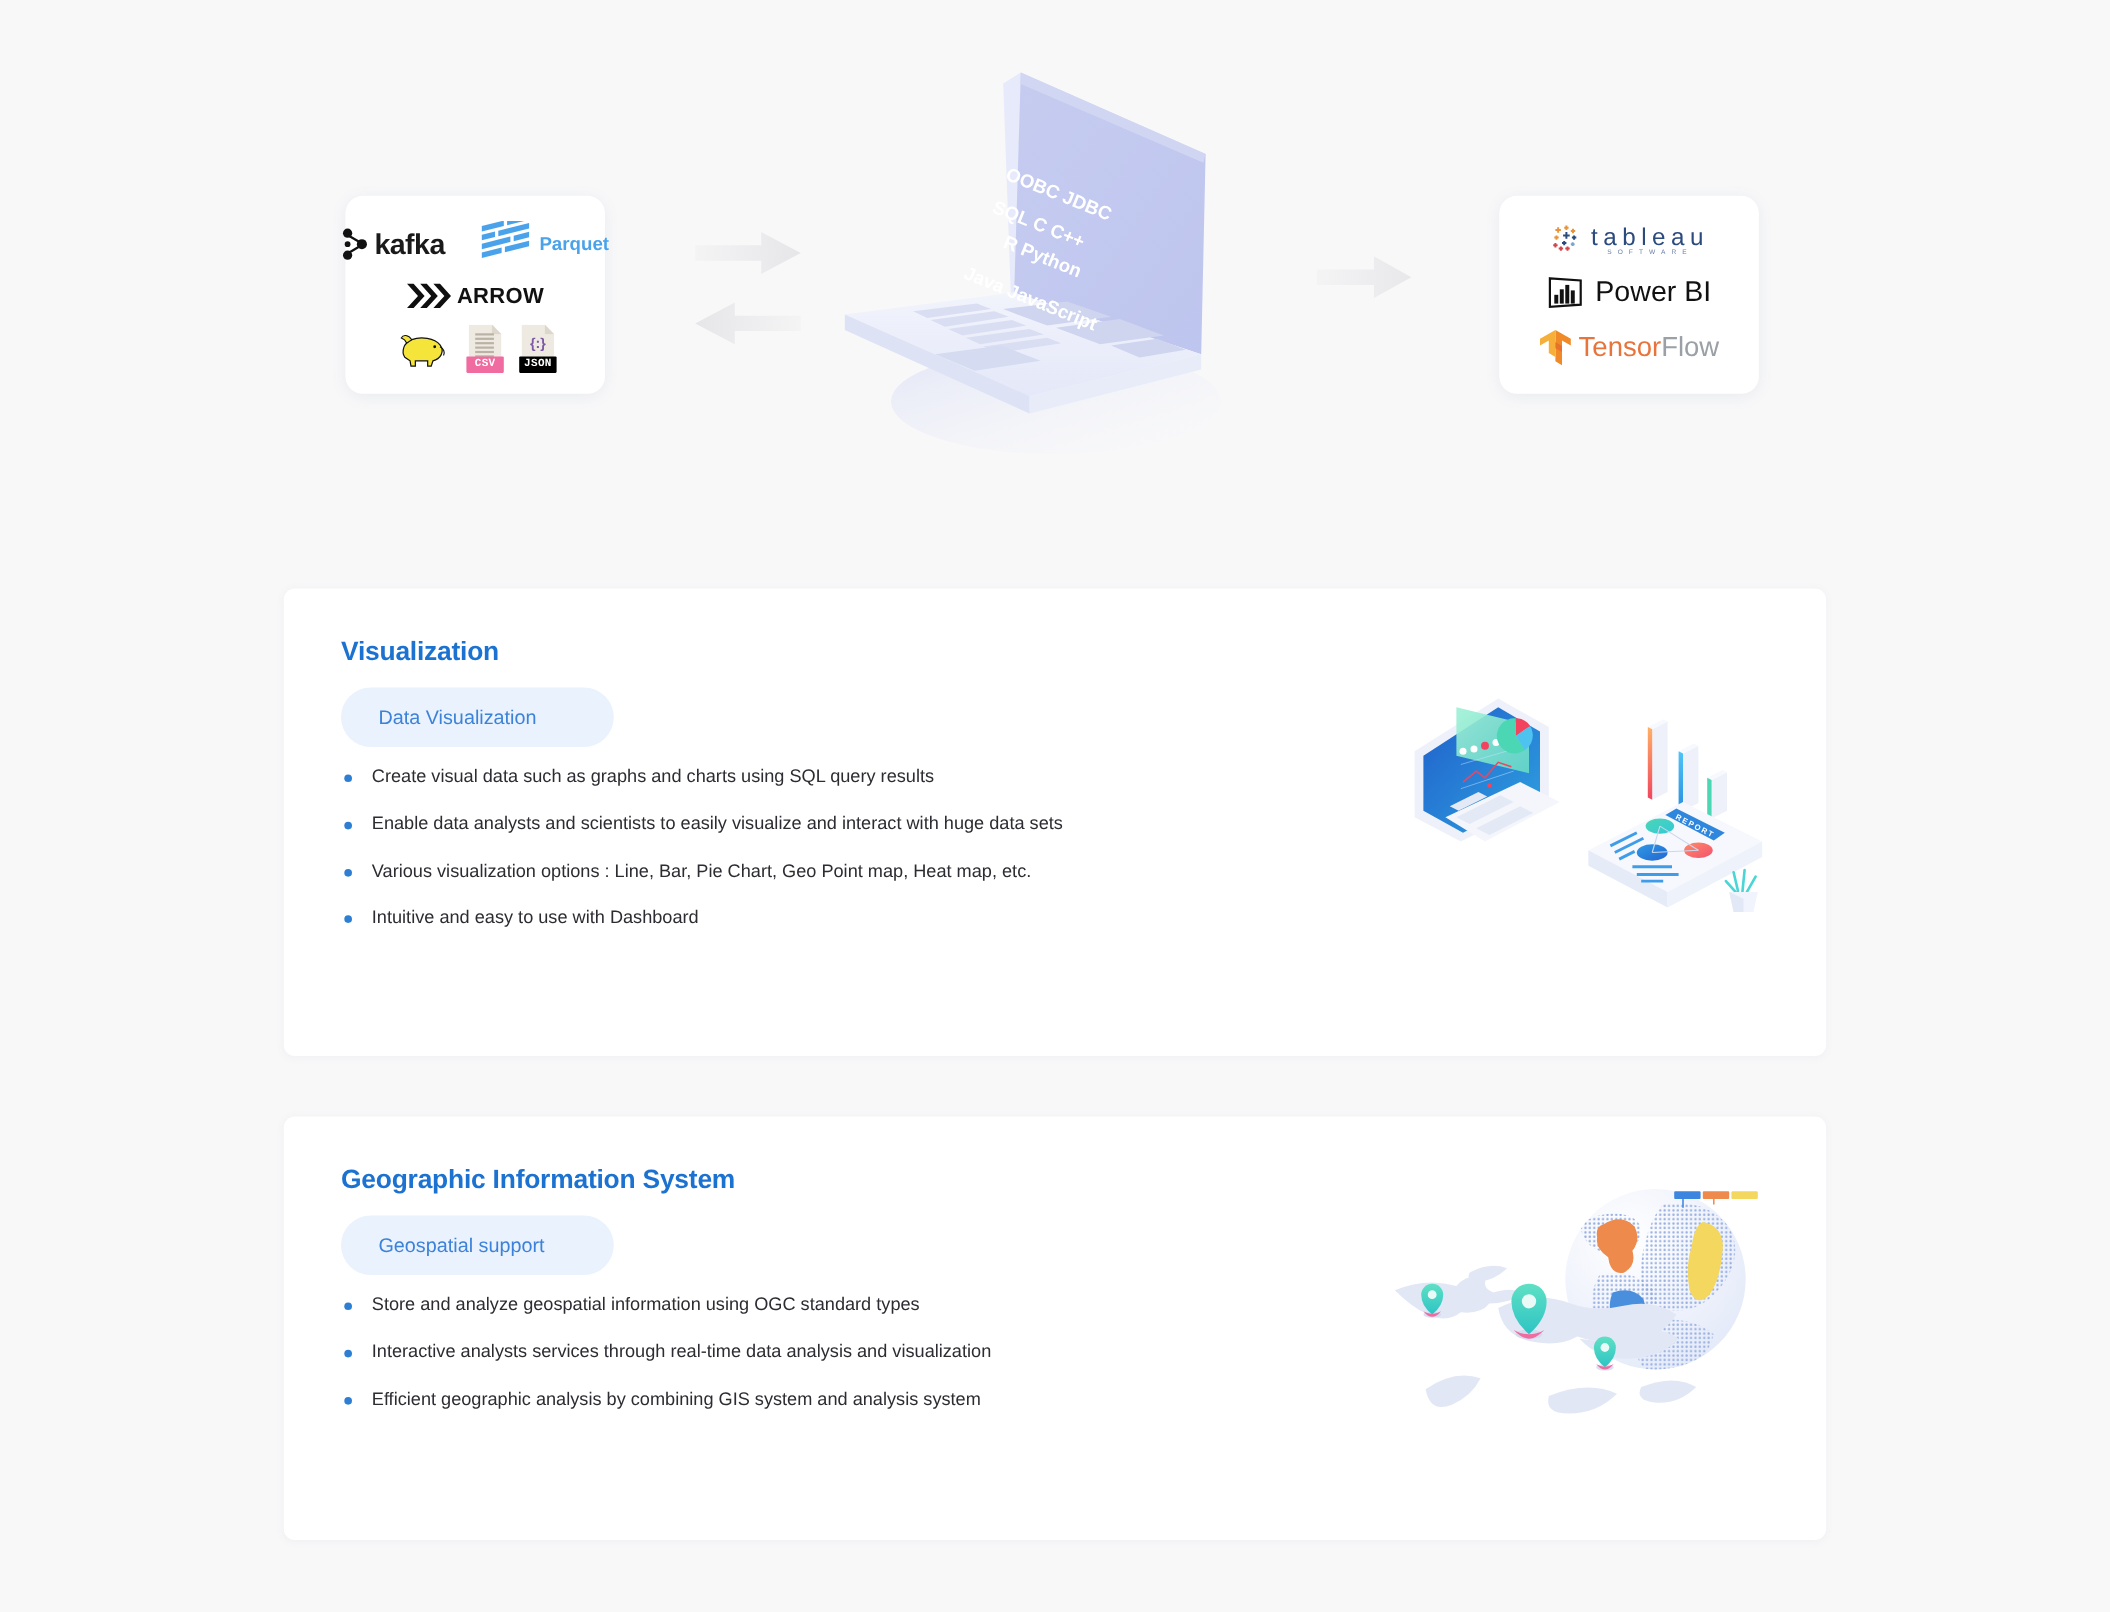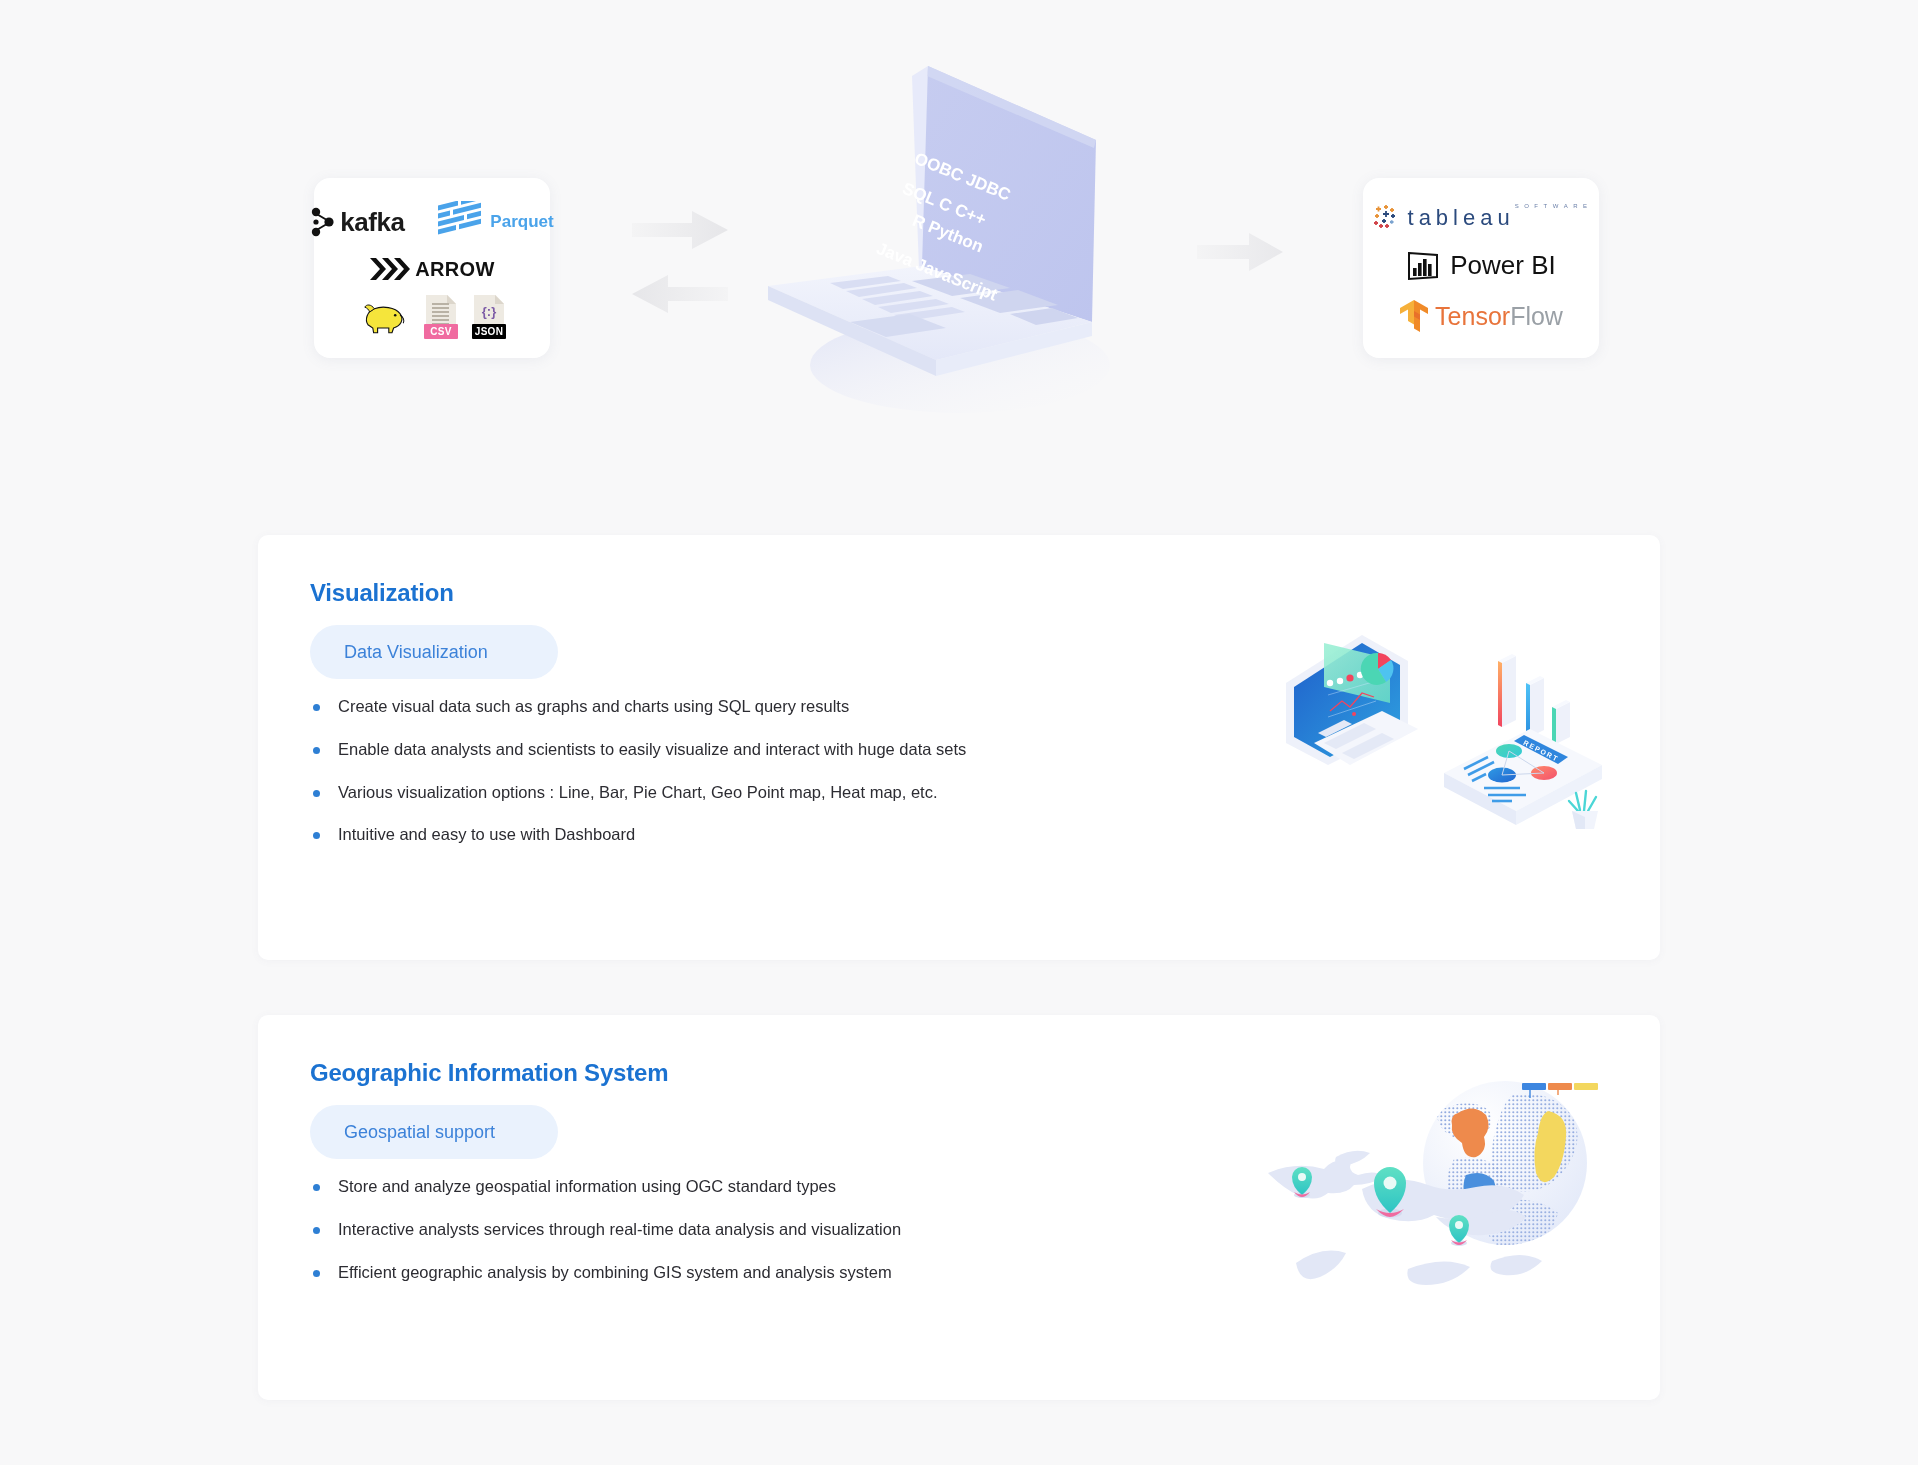--- a/index.html
+++ b/index.html
@@ -54,21 +54,21 @@
   .filechip .lines { position: absolute; left: 6px; top: 8px; width: 17px; height: 17px; }
   .filechip .lines i { display: block; height: 1.5px; background: #b9b2a5; margin-bottom: 2.5px; }
   .filechip .braces {
     position: absolute; inset: 0; display: flex; align-items: center; justify-content: center;
     font-size: 13px; font-weight: 700; color: #7c5aa6; padding-bottom: 8px;
   }
   .filechip .tag {
     position: absolute; left: -2px; bottom: -4px; width: 34px; height: 15px;
     border-radius: 1px;
     color: #fff; font-size: 10px; font-weight: 700; letter-spacing: .3px;
-    display: flex; align-items: center; justify-content: center;
+    display: flex; align-items: center; justify-content: center; font-family: Liberation Mono, monospace;
   }
   .tag-csv { background: #f06ba0; }
   .tag-json { background: #000000; }
   
   .hadoop { width: 48px; height: 38px; }
 
   
   .tableau { display: flex; align-items: center; gap: 8px; }
   .tableau-word { font-size: 22px; color: #2b4a7d; letter-spacing: 5px; font-weight: 400; }
   .tableau-sub { font-size: 6px; color: #6a7fa8; letter-spacing: 5.5px; text-align: center; margin-top: -2px;}
@@ -342,21 +342,21 @@
               <g stroke="#d1464c">
                 <path d="M4 20 h4 M6 18 v4"></path>
                   <path d="M9 23 h4 M11 21 v4"></path>
                   <path d="M15 23 h4 M17 21 v4"></path>
               </g>
               <g stroke="#7ba3cf">
                 <path d="M20 19 h3.5 M21.7 17.2 v3.5"></path>
               </g>
             </g>
           </svg>
-          <div style="display:flex;flex-direction:row;">
+          <div style="display:flex;flex-direction:column;">
             <span class="tableau-word">tableau</span>
             <span class="tableau-sub">SOFTWARE</span>
           </div>
         </div>
 
         <div class="powerbi">
           <svg width="34" height="32" viewBox="0 0 34 32">
             <path d="M3 3 L31 5 L31 27 L3 29 Z" fill="none" stroke="#111" stroke-width="2"></path>
             <g fill="#111">
               <rect x="7" y="18" width="3.6" height="8"></rect>

